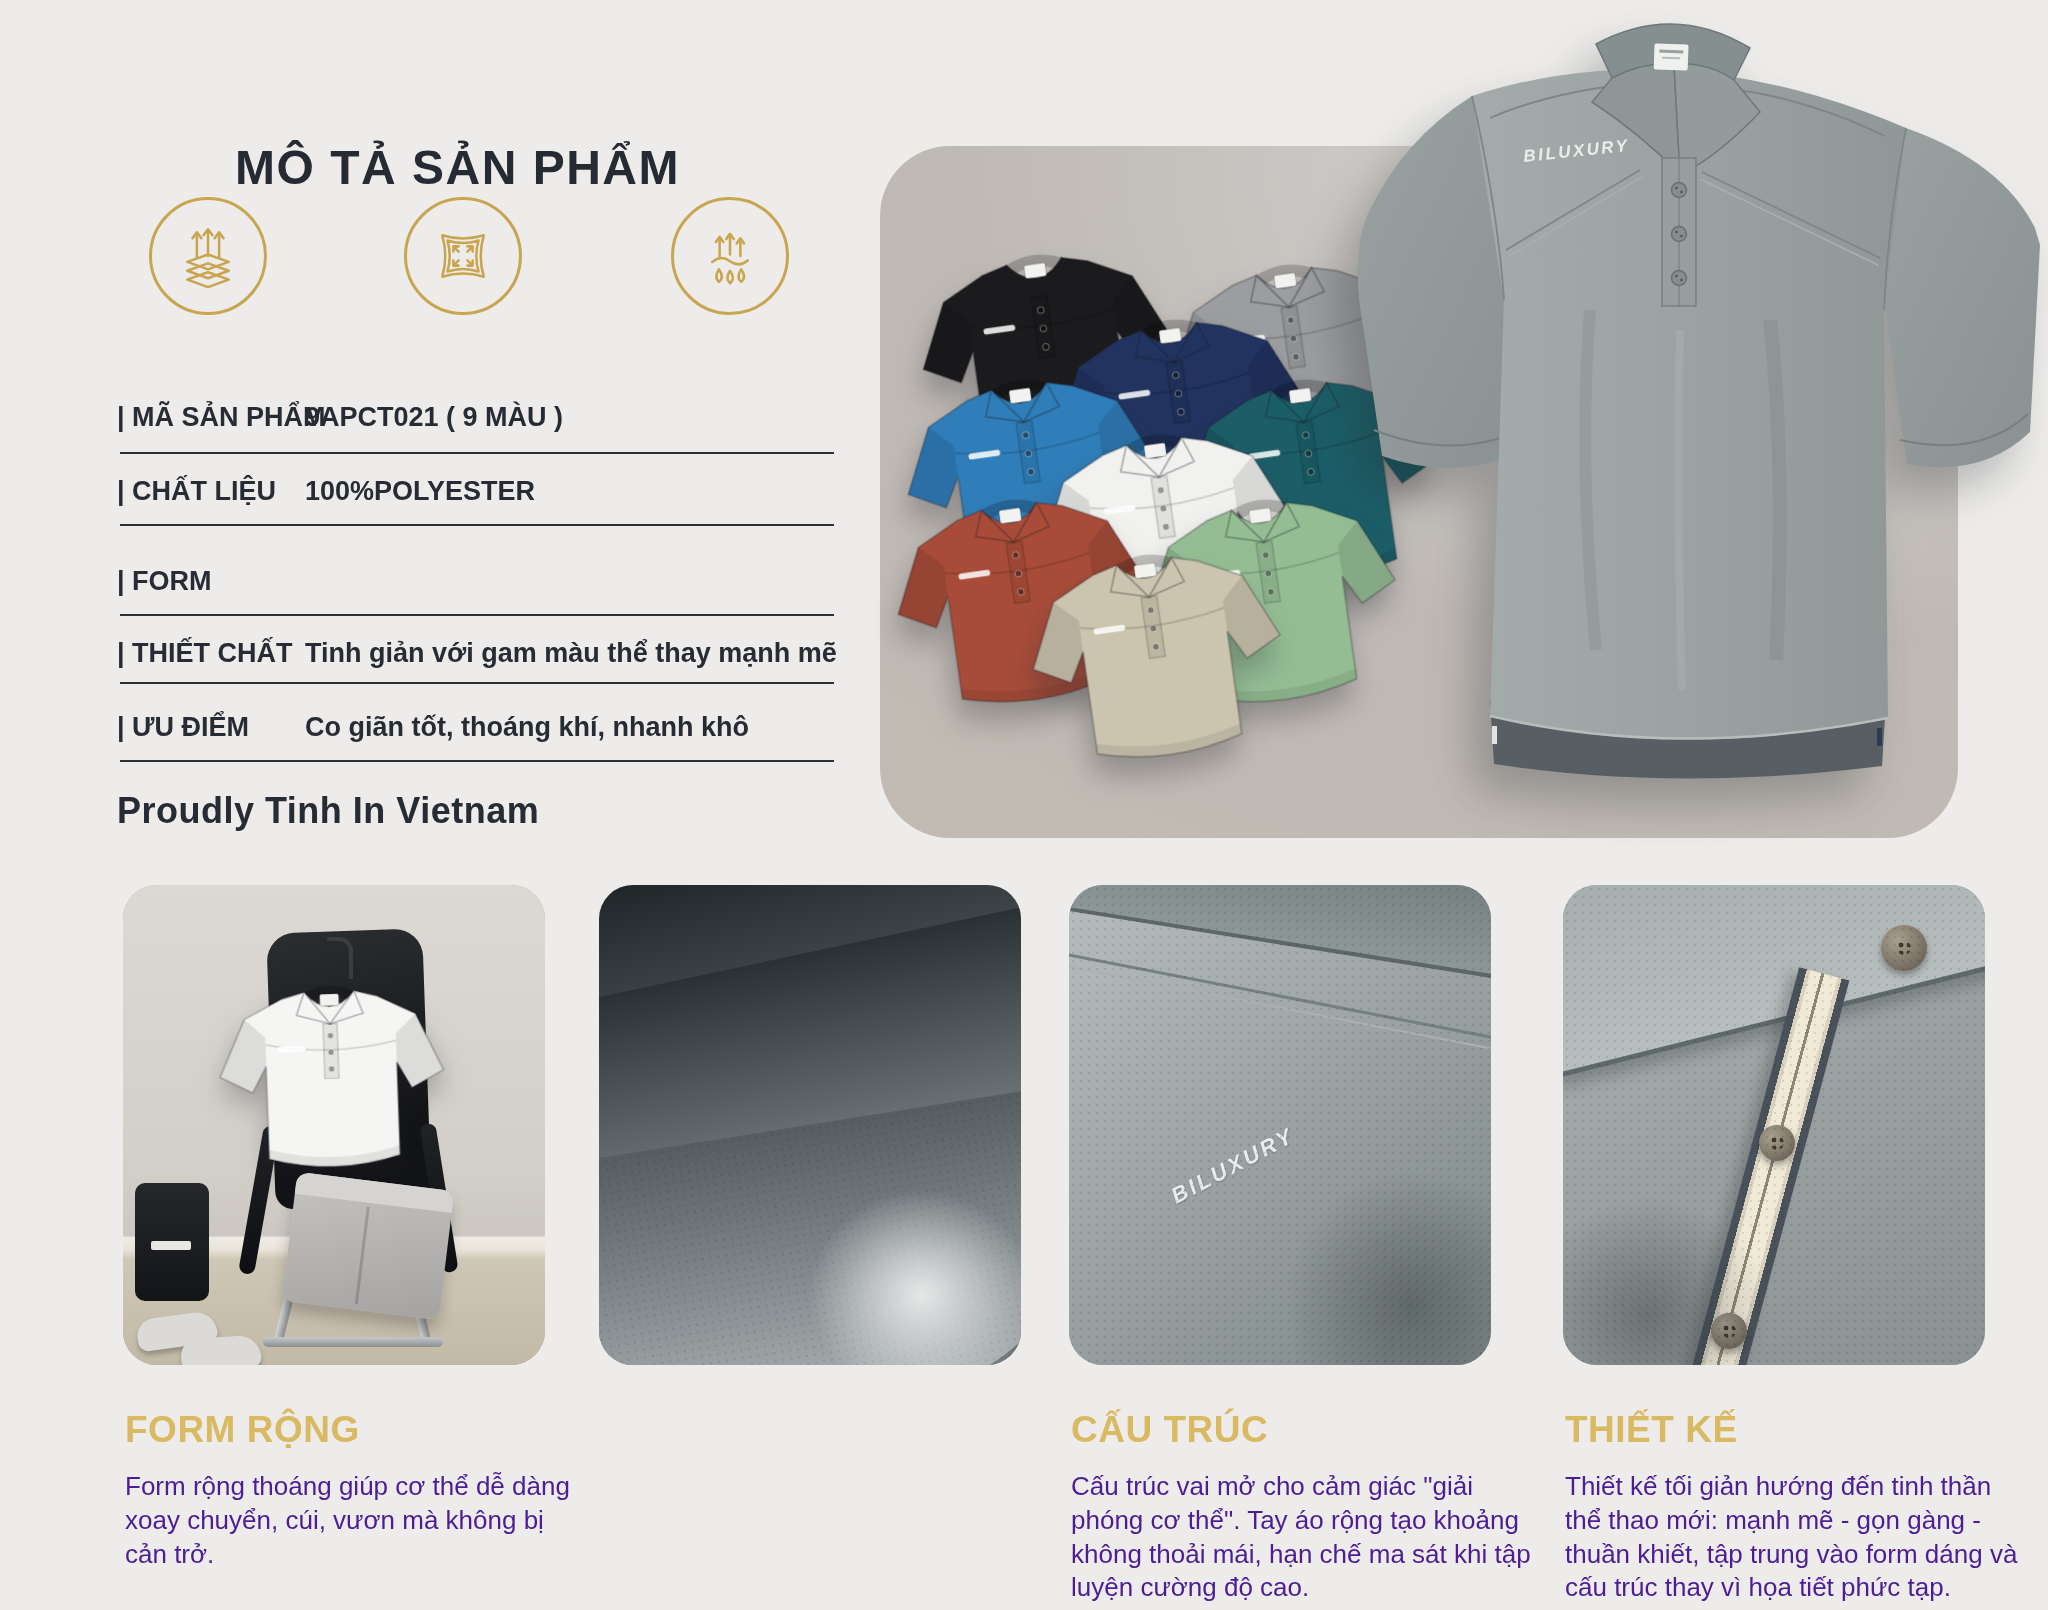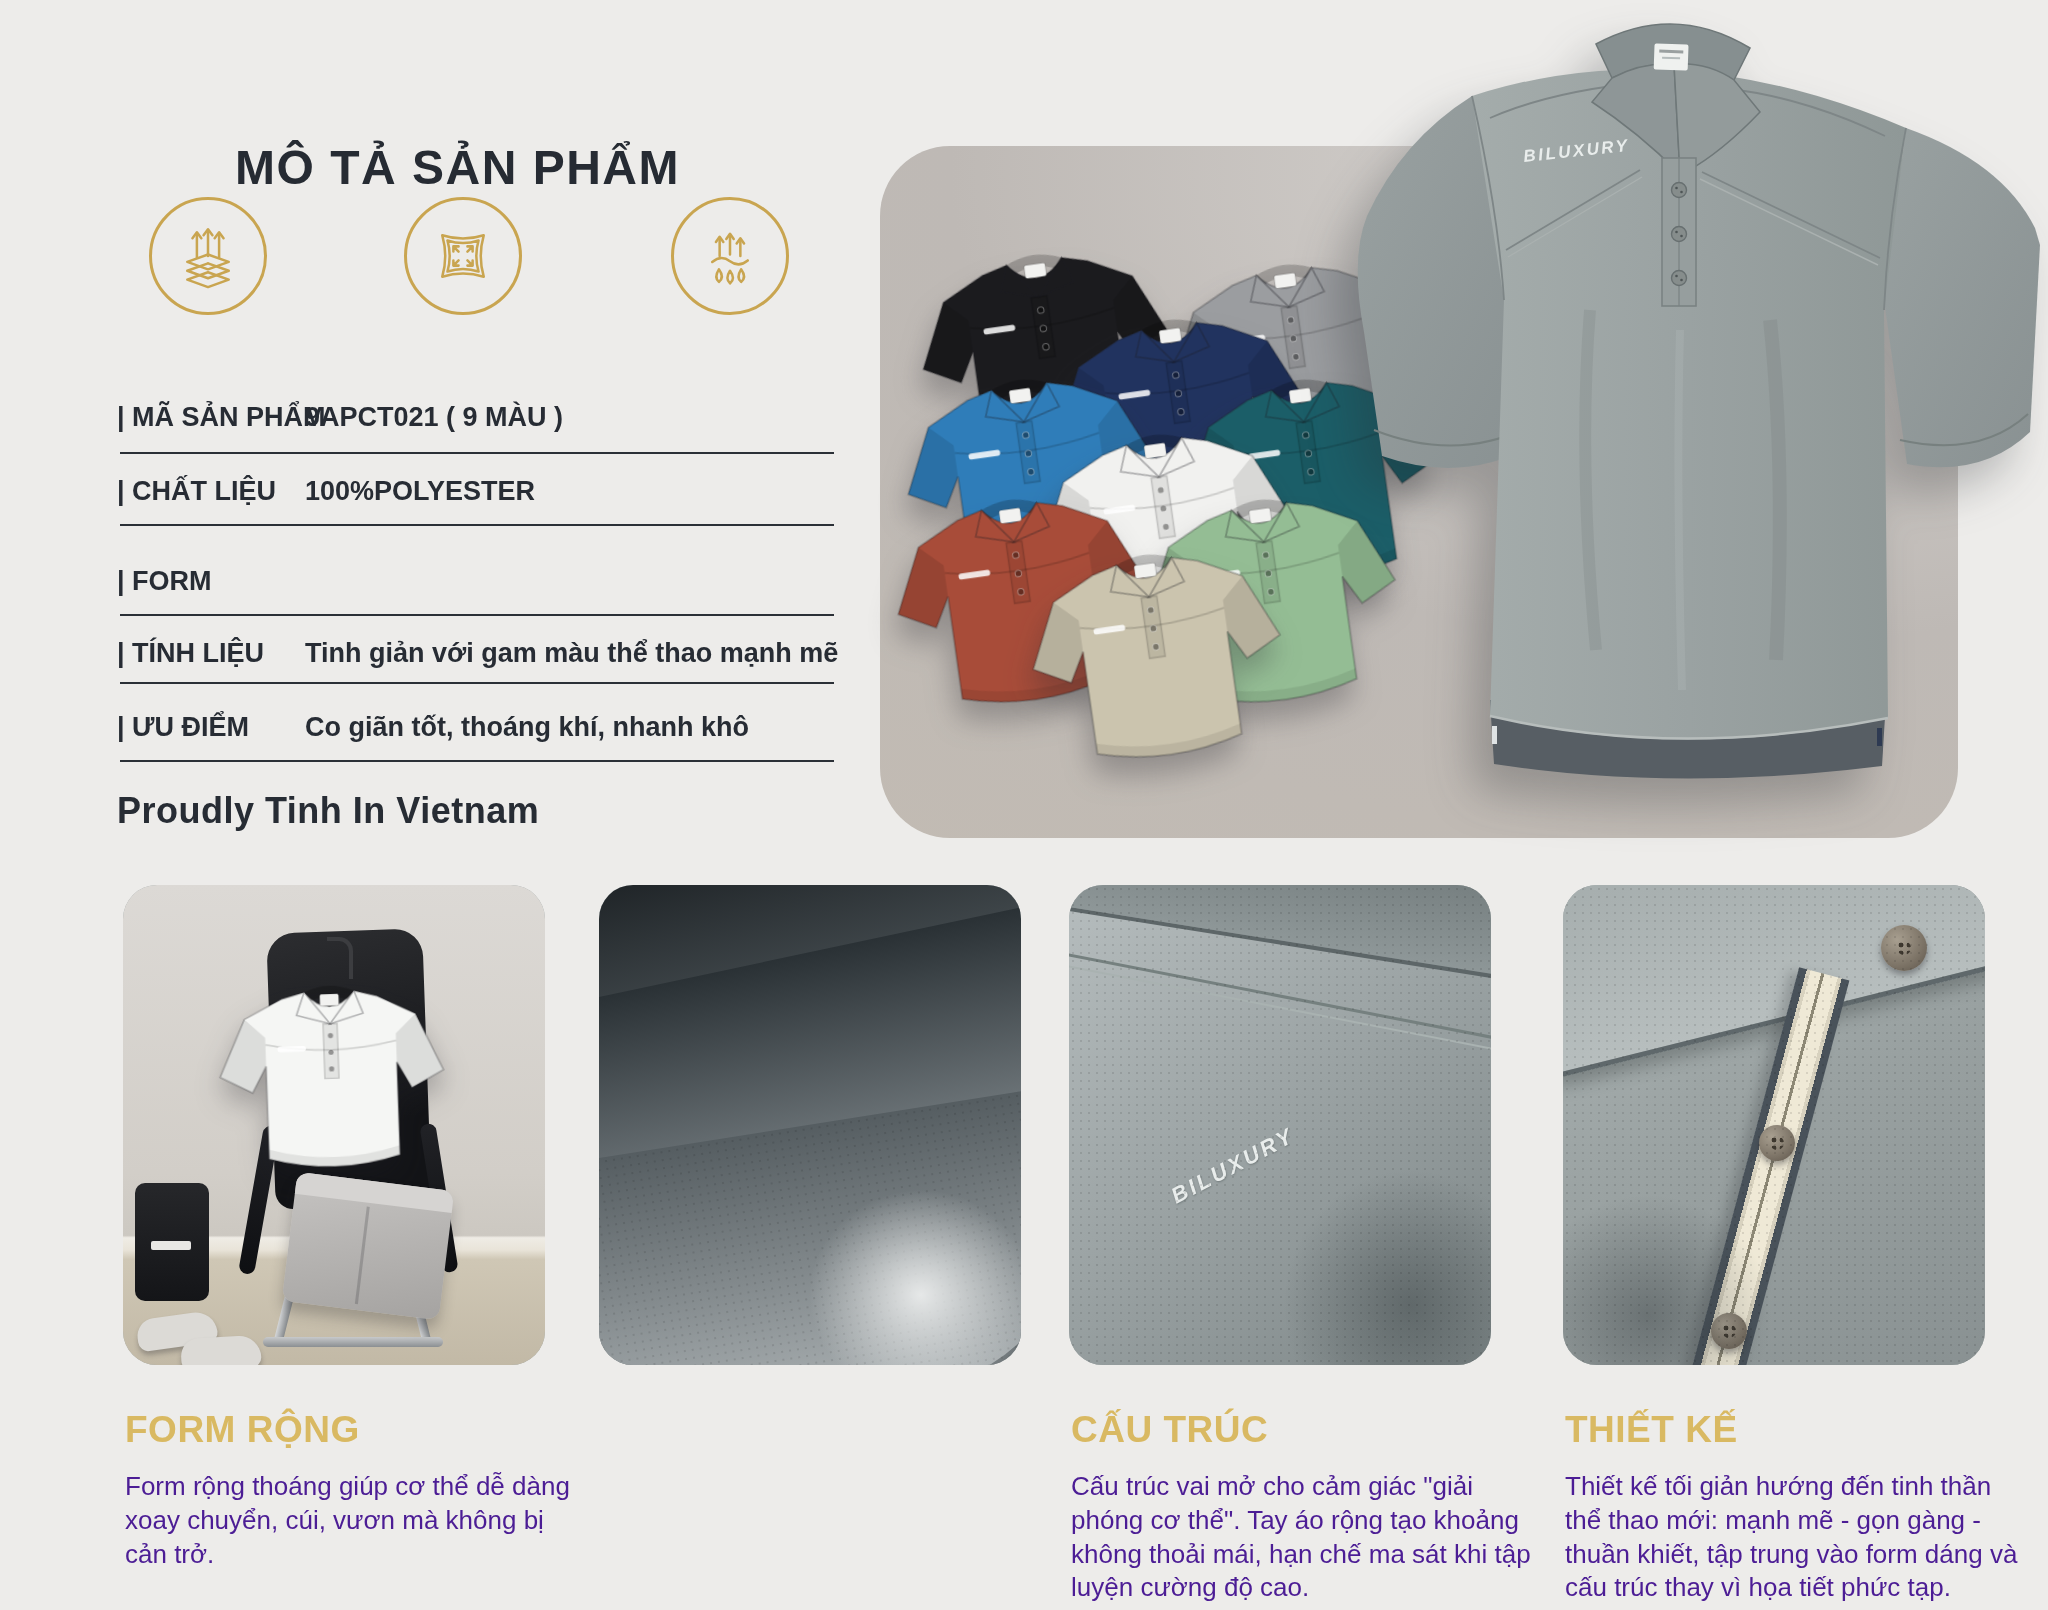--- a/index.html
+++ b/index.html
@@ -213,22 +213,22 @@
   <span class="val">100%POLYESTER</span>
 </div>
 <div class="abs spec-line" style="top:524px"></div>
 
 <div class="abs spec-row" style="top:566px">
   <span class="lbl">| FORM</span>
 </div>
 <div class="abs spec-line" style="top:614px"></div>
 
 <div class="abs spec-row" style="top:638px">
-  <span class="lbl">| TÍNH LIỆU</span>
-  <span class="val">Tinh giản với gam màu thể thao mạnh mẽ</span>
+  <span class="lbl">| THIẾT CHẤT</span>
+  <span class="val">Tinh giản với gam màu thể thay mạnh mẽ</span>
 </div>
 <div class="abs spec-line" style="top:682px"></div>
 
 <div class="abs spec-row" style="top:712px">
   <span class="lbl">| ƯU ĐIỂM</span>
   <span class="val">Co giãn tốt, thoáng khí, nhanh khô</span>
 </div>
 <div class="abs spec-line" style="top:760px"></div>
 
 <div class="abs" id="made-in">Proudly Tinh In Vietnam</div>

